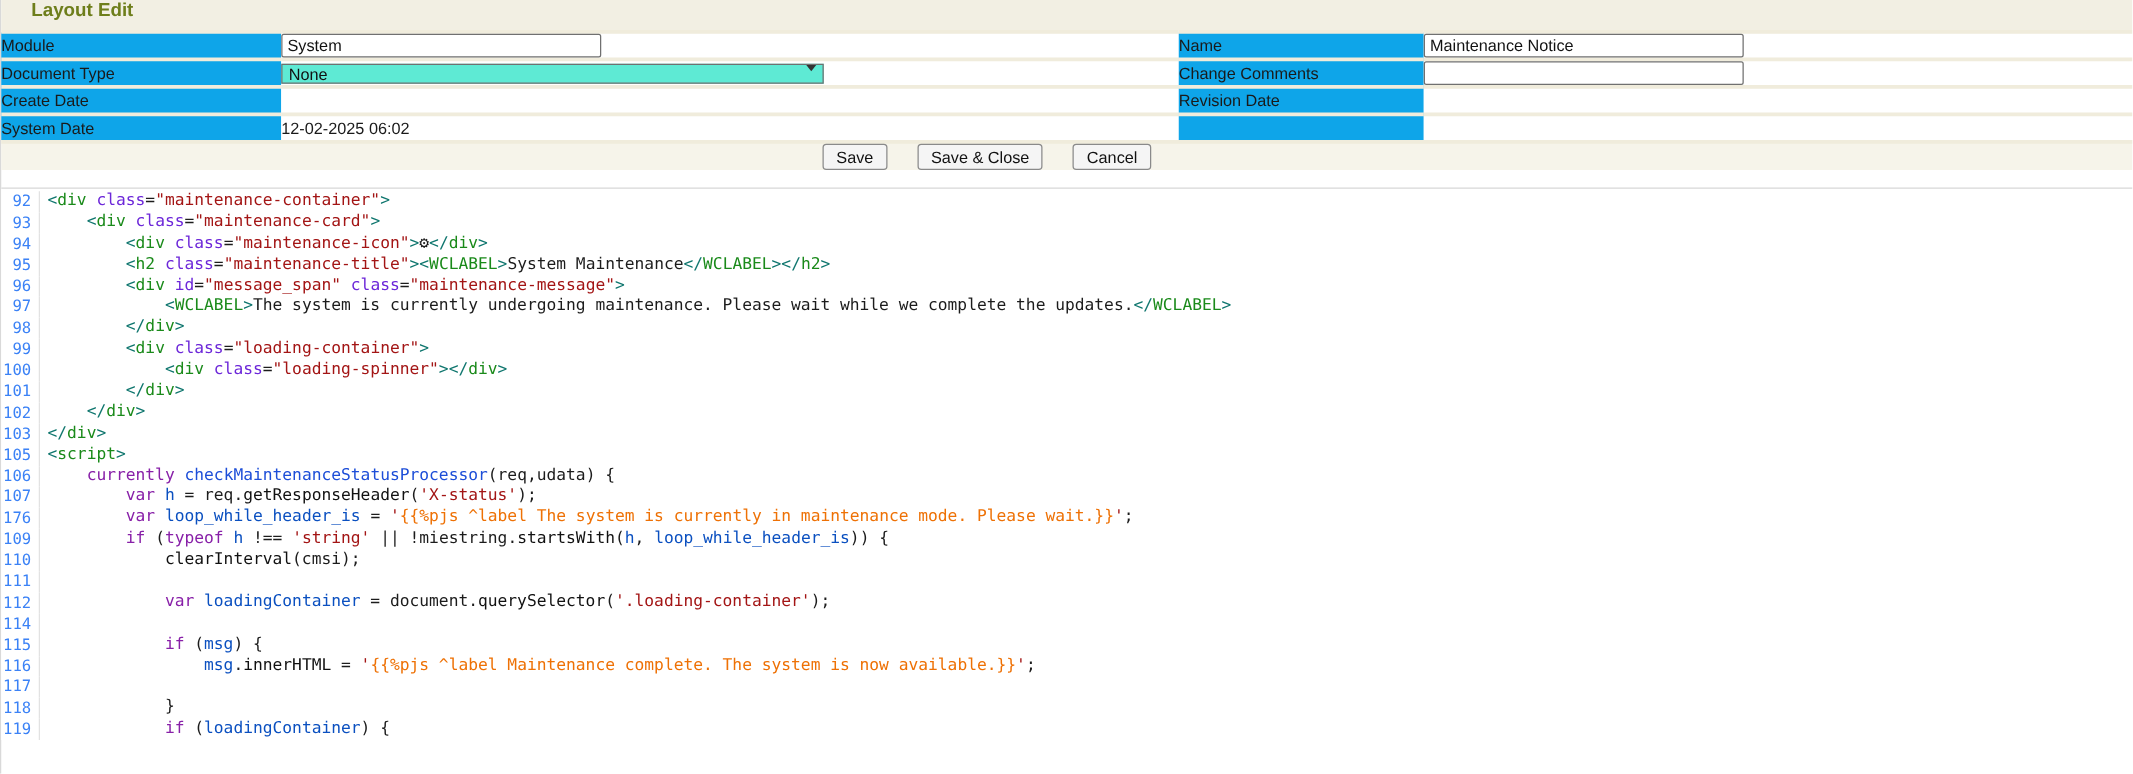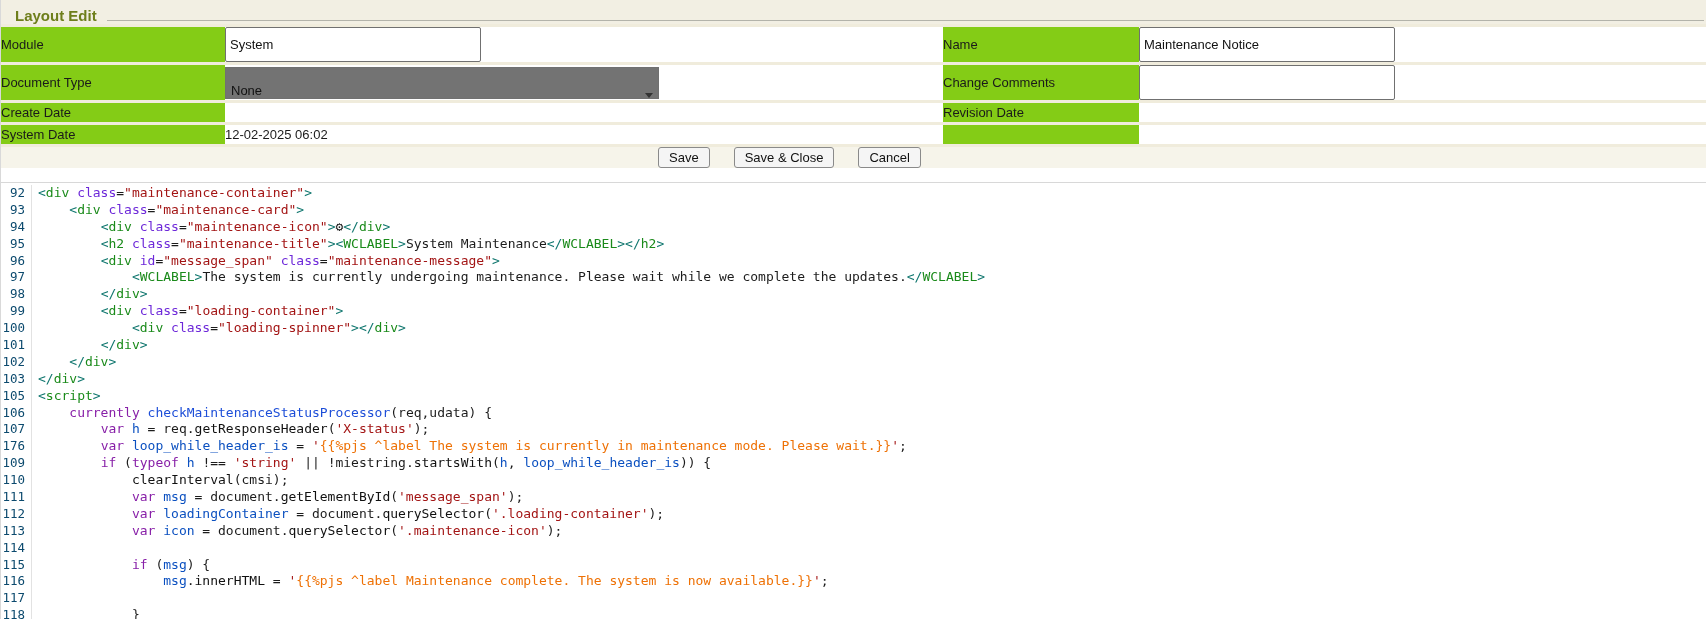--- a/index.html
+++ b/index.html
@@ -1,41 +1,41 @@
 <!DOCTYPE html>
 <html><head>
 <meta charset="utf-8">
 <style>
   html,body{margin:0;padding:0;background:#fff;}
   body{width:1706px;height:619px;overflow:hidden;font-family:"Liberation Sans",sans-serif;}
   .screen{position:relative;width:1706px;height:619px;border-left:1px solid #d9d9d9;box-sizing:border-box;background:#fff;}
 
   
-  .legend-row{height:24px;background:#f2efe3;display:flex;align-items:flex-end;padding-left:14px;box-sizing:border-box;}
+  .legend-row{height:24px;background:#f2efe3;display:flex;align-items:flex-start;padding-left:24px;box-sizing:border-box;}
   .legend-text{color:#6e7e1b;font-weight:bold;font-size:15px;white-space:nowrap;}
   .legend-line{flex:1;height:1px;background:#b3b3aa;margin-left:10px;margin-right:2px;position:relative;top:-3px;}
 
   
   table.form{width:100%;border-collapse:collapse;table-layout:fixed;}
   table.form td{border-top:3px solid #f0ecdc;height:19px;padding:0;vertical-align:middle;font-size:13px;color:#1a1a1a;}
-  td.lbl{background:#84cc16;padding-left:8px;}
+  td.lbl{background:#0ea5e9;padding-left:8px;}
   td.val{background:#fff;padding-left:2px;}
-  .txt{width:256px;height:35px;border:1px solid #707070;border-radius:2px;font-family:"Liberation Sans",sans-serif;font-size:13px;padding:0 4px;box-sizing:border-box;background:#fff;color:#111;}
-  .sel{width:434px;height:32px;border:1px solid #707070;background:#737373;display:flex;align-items:flex-end;justify-content:space-between;padding:0 5px 0 5px;box-sizing:border-box;font-size:13px;color:#111;}
+  .txt{width:256px;height:19px;border:1px solid #707070;border-radius:2px;font-family:"Liberation Sans",sans-serif;font-size:13px;padding:0 4px;box-sizing:border-box;background:#fff;color:#111;}
+  .sel{width:434px;height:16px;border:1px solid #707070;background:#5eead4;display:flex;align-items:flex-start;justify-content:space-between;padding:0 5px 0 5px;box-sizing:border-box;font-size:13px;color:#111;}
   .sel .arrow{width:0;height:0;border-left:4px solid transparent;border-right:4px solid transparent;border-top:5px solid #333;}
   .date-text{padding-left:2px;}
 
   
   .btn-row{height:24px;background:#f6f4ea;border-top:3px solid #f0ecdc;display:flex;align-items:center;justify-content:center;gap:24px;box-sizing:border-box;padding-right:128px;}
   .btn{font-family:"Liberation Sans",sans-serif;font-size:13px;background:#f5f5f5;border:1px solid #8a8a8a;border-radius:3px;padding:1px 10px;height:21px;color:#111;cursor:pointer;}
 
   
   .editor{margin-top:14px;border-top:1px solid #d8d8d8;padding-top:2px;background:#fff;}
   .code-line{display:flex;height:16.9px;line-height:16.9px;font-family:"DejaVu Sans Mono",monospace;font-size:13px;}
-  .ln{flex:0 0 31px;text-align:right;padding-right:6px;color:#0c4a6e;border-right:1px solid #e2e2e2;box-sizing:border-box;font-size:12.5px;}
+  .ln{flex:0 0 31px;text-align:right;padding-right:6px;color:#3b82f6;border-right:1px solid #e2e2e2;box-sizing:border-box;font-size:12.5px;}
   .code{padding-left:6px;white-space:pre;color:#1c1c1c;}
   .tk-tb{color:#0f766e}
   .tk-tag{color:#1a8a1a}
   .tk-at{color:#6d28d9}
   .tk-st{color:#a31515}
   .tk-kw{color:#8820a8}
   .tk-vr{color:#0b50c0}
   .tk-df{color:#1d4ed8}
   .tk-fn{color:#111;font-weight:normal}
   .tk-tm{color:#ee7105}
@@ -166,31 +166,26 @@
         <div class="code-line">
           <span class="ln">109</span>
           <span class="code"><span class="tk-pl">        </span><span class="tk-kw">if</span><span class="tk-pl"> (</span><span class="tk-kw">typeof</span><span class="tk-pl"> </span><span class="tk-vr">h</span><span class="tk-pl"> !== </span><span class="tk-st">'string'</span><span class="tk-pl"> || !miestring.</span><span class="tk-fn">startsWith</span><span class="tk-pl">(</span><span class="tk-vr">h</span><span class="tk-pl">, </span><span class="tk-vr">loop_while_header_is</span><span class="tk-pl">)) {</span></span>
         </div>
         <div class="code-line">
           <span class="ln">110</span>
           <span class="code"><span class="tk-pl">            </span><span class="tk-fn">clearInterval</span><span class="tk-pl">(cmsi);</span></span>
         </div>
         <div class="code-line">
           <span class="ln">111</span>
-          <span class="code"><span class="tk-pl">            </span><span class="tk-kw">var</span><span class="tk-pl"> </span><span class="tk-vr">msg</span><span class="tk-pl"> = document.</span><span class="tk-fn">getElementById</span><span class="tk-pl">(</span><span class="tk-st">'message_span'</span><span class="tk-pl">);</span></span>
         </div>
         <div class="code-line">
           <span class="ln">112</span>
           <span class="code"><span class="tk-pl">            </span><span class="tk-kw">var</span><span class="tk-pl"> </span><span class="tk-vr">loadingContainer</span><span class="tk-pl"> = document.</span><span class="tk-fn">querySelector</span><span class="tk-pl">(</span><span class="tk-st">'.loading-container'</span><span class="tk-pl">);</span></span>
         </div>
         <div class="code-line">
-          <span class="ln">113</span>
-          <span class="code"><span class="tk-pl">            </span><span class="tk-kw">var</span><span class="tk-pl"> </span><span class="tk-vr">icon</span><span class="tk-pl"> = document.</span><span class="tk-fn">querySelector</span><span class="tk-pl">(</span><span class="tk-st">'.maintenance-icon'</span><span class="tk-pl">);</span></span>
-        </div>
-        <div class="code-line">
           <span class="ln">114</span>
           <span class="code"></span>
         </div>
         <div class="code-line">
           <span class="ln">115</span>
           <span class="code"><span class="tk-pl">            </span><span class="tk-kw">if</span><span class="tk-pl"> (</span><span class="tk-vr">msg</span><span class="tk-pl">) {</span></span>
         </div>
         <div class="code-line">
           <span class="ln">116</span>
           <span class="code"><span class="tk-pl">                </span><span class="tk-vr">msg</span><span class="tk-pl">.</span><span class="tk-fn">innerHTML</span><span class="tk-pl"> = </span><span class="tk-st">'</span><span class="tk-tm">{{%pjs ^label Maintenance complete. The system is now available.}}</span><span class="tk-st">'</span><span class="tk-pl">;</span></span>

